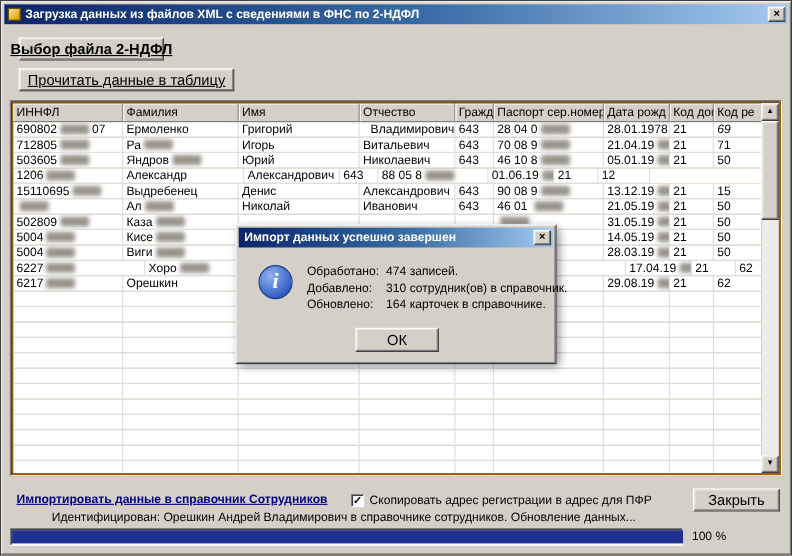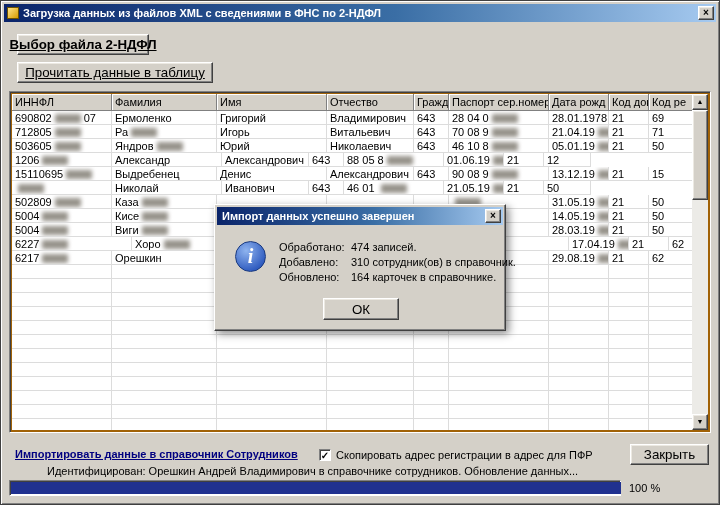--- a/index.html
+++ b/index.html
@@ -103,26 +103,26 @@
           <div class="hcell" style="width: 100px;">Паспорт сер.номер</div>
           <div class="hcell" style="width: 60px;">Дата рожд</div>
           <div class="hcell" style="width: 40px;">Код док</div>
           <div class="hcell" style="width: 47px;">Код ре</div>
         </div>
       <div id="grid-body">
           <div class="grow">
             <div class="cell" style="width: 100px;">690802<span class="rb"></span>07</div>
             <div class="cell" style="width: 105px;">Ермоленко</div>
             <div class="cell" style="width: 110px;">Григорий</div>
-            <div class="cell" style="width: 87px;">Владимирович</div>
+            <div class="cell" style="width: 87px; text-align: right;">Владимирович</div>
             <div class="cell" style="width: 35px;">643</div>
             <div class="cell" style="width: 100px;">28 04 0<span class="rb"></span></div>
             <div class="cell" style="width: 60px;">28.01.1978</div>
             <div class="cell" style="width: 40px;">21</div>
-            <div class="cell" style="width: 47px;">69</div>
+            <div class="cell" style="width: 47px; font-style: italic;">69</div>
           </div>
           <div class="grow">
             <div class="cell" style="width: 100px;">712805<span class="rb"></span></div>
             <div class="cell" style="width: 105px;">Ра<span class="rb"></span></div>
             <div class="cell" style="width: 110px;">Игорь</div>
             <div class="cell" style="width: 87px;">Витальевич</div>
             <div class="cell" style="width: 35px;">643</div>
             <div class="cell" style="width: 100px;">70 08 9<span class="rb"></span></div>
             <div class="cell" style="width: 60px;">21.04.19<span class="rb"></span></div>
             <div class="cell" style="width: 40px;">21</div>
@@ -155,20 +155,21 @@
             <div class="cell" style="width: 110px;">Денис</div>
             <div class="cell" style="width: 87px;">Александрович</div>
             <div class="cell" style="width: 35px;">643</div>
             <div class="cell" style="width: 100px;">90 08 9<span class="rb"></span></div>
             <div class="cell" style="width: 60px;">13.12.19<span class="rb"></span></div>
             <div class="cell" style="width: 40px;">21</div>
             <div class="cell" style="width: 47px;">15</div>
           </div>
           <div class="grow">
             <div class="cell" style="width: 100px;"><span class="rb"></span></div>
+            <div class="cell" style="width: 105px;">Ал<span class="rb"></span></div>
             <div class="cell" style="width: 110px;">Николай</div>
             <div class="cell" style="width: 87px;">Иванович</div>
             <div class="cell" style="width: 35px;">643</div>
             <div class="cell" style="width: 100px;">46 01 <span class="rb"></span></div>
             <div class="cell" style="width: 60px;">21.05.19<span class="rb"></span></div>
             <div class="cell" style="width: 40px;">21</div>
             <div class="cell" style="width: 47px;">50</div>
           </div>
           <div class="grow">
             <div class="cell" style="width: 100px;">502809<span class="rb"></span></div>

